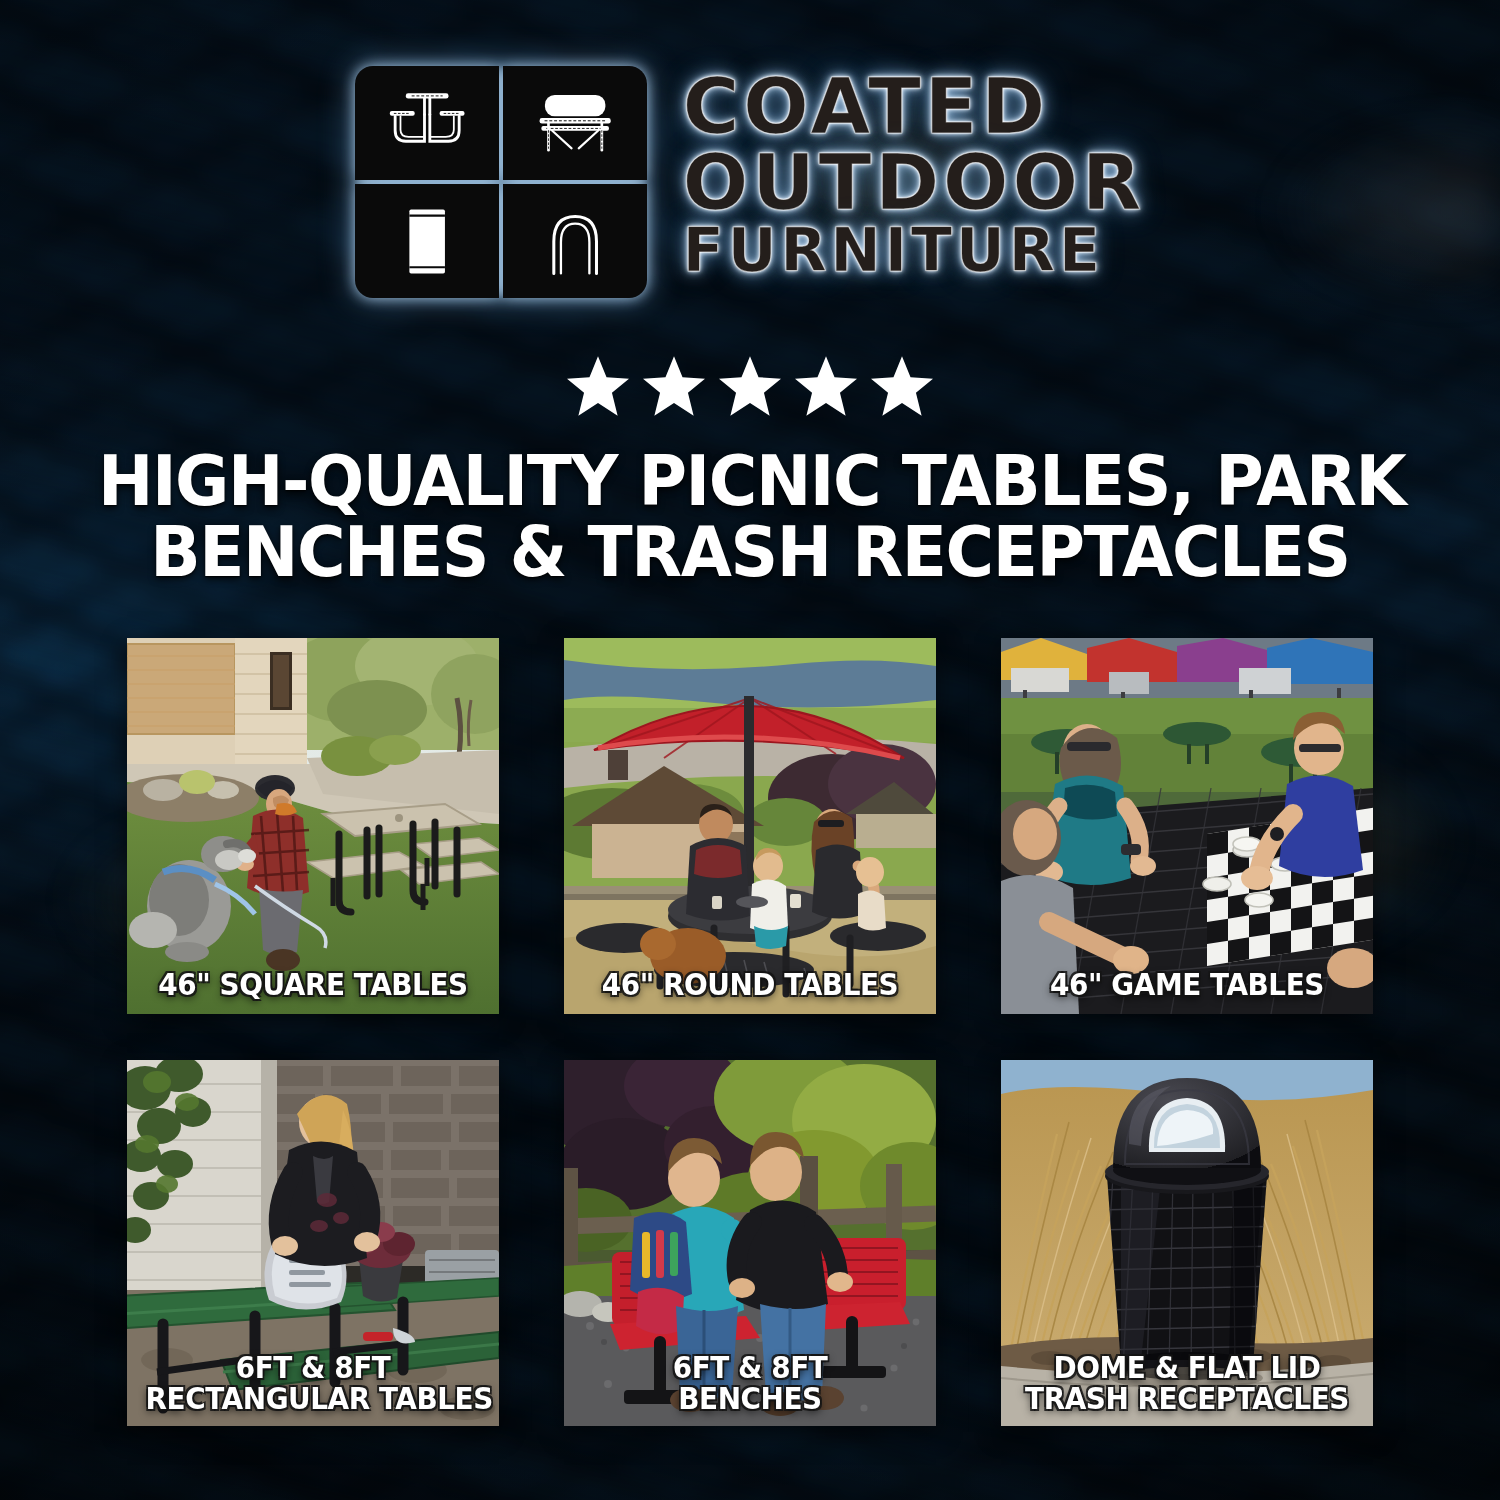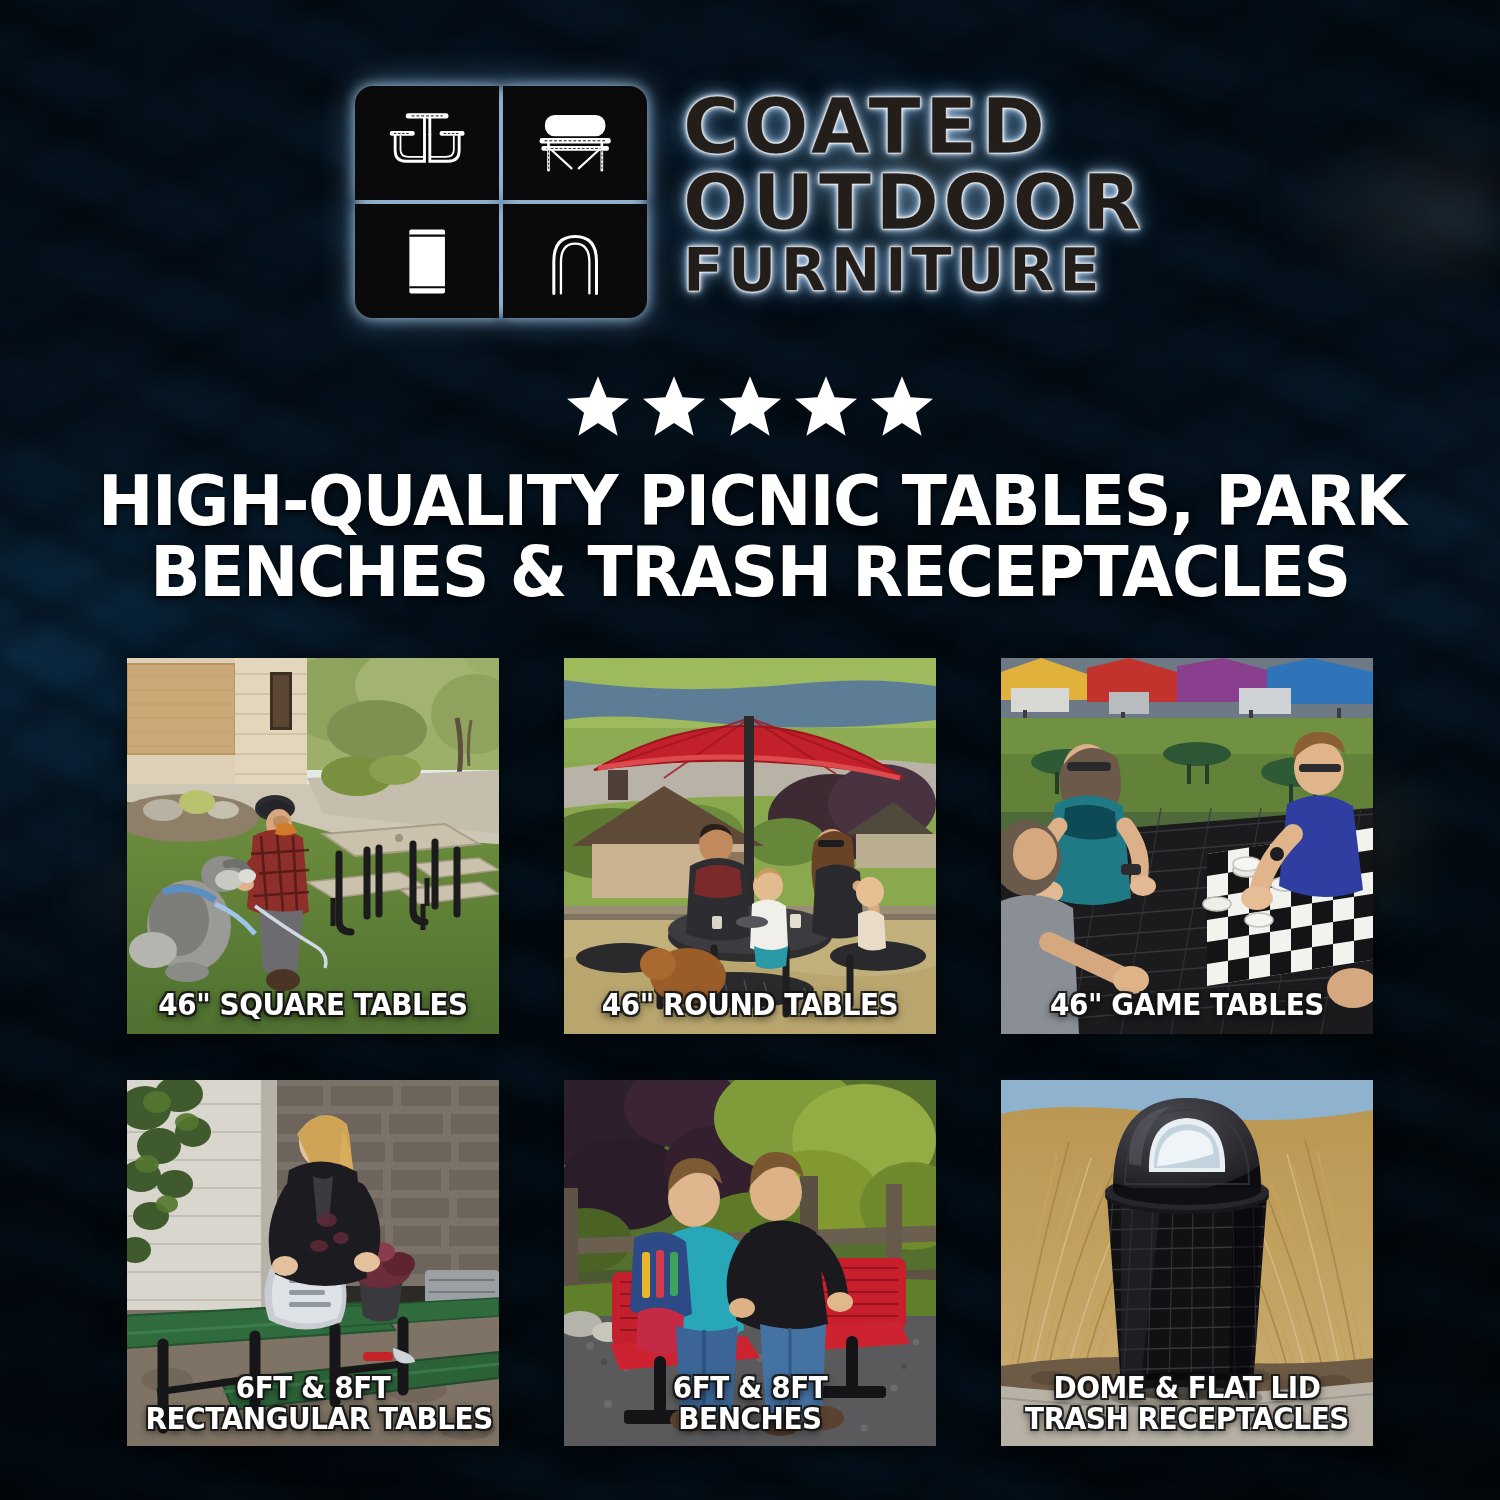--- a/index.html
+++ b/index.html
@@ -74,21 +74,21 @@
     filter: blur(22px);
   }
 
   .bg-vig {
     position: absolute;
     inset: 0;
     background: radial-gradient(ellipse 110% 95% at 50% 46%, rgba(0,0,0,0) 40%, rgba(0,0,0,.42) 82%, rgba(0,0,0,.70) 100%);
   }
 
   
-  #content { position: absolute; inset: 0; margin-top: 20px; }
+  #content { position: absolute; inset: 0; }
 
   
   .logo-row {
     position: absolute;
     top: 66px; left: 0; right: 0;
     display: flex;
     justify-content: center;
     align-items: flex-start;
     gap: 36px;
   }

